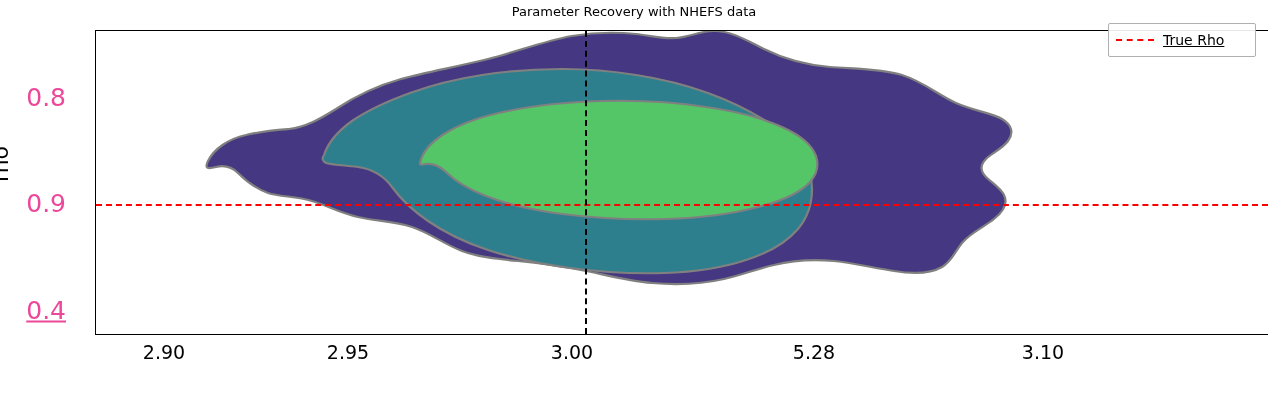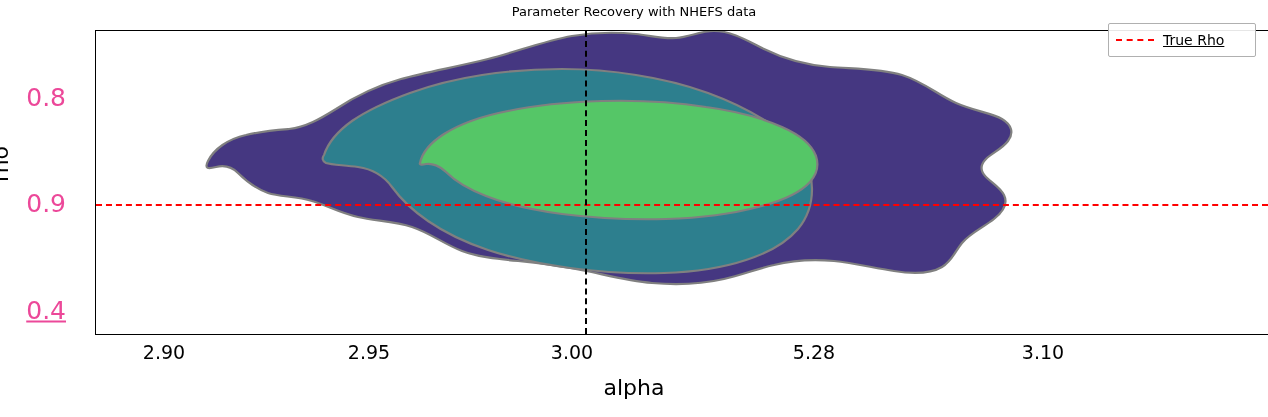--- a/index.html
+++ b/index.html
@@ -145,27 +145,26 @@
     <div class="xtick-mark" style="left:489px;top:303px;"></div>
     <div class="xtick-mark" style="left:719px;top:303px;"></div>
     <div class="xtick-mark" style="left:948px;top:303px;"></div>
   </div>
 
   <div class="ytick-label" style="top:97px;">0.8</div>
   <div class="ytick-label" style="top:203px;">0.9</div>
   <div class="ytick-label" style="top:310px;text-decoration:underline;">0.4</div>
 
   <div class="xtick-label" style="left:116px;margin-left:48px;">2.90</div>
-  <div class="xtick-label" style="left:369px;">2.95</div>
+  <div class="xtick-label" style="left:348px;">2.95</div>
   <div class="xtick-label" style="left:572px;">3.00</div>
   <div class="xtick-label" style="left:814px;">5.28</div>
   <div class="xtick-label" style="left:1043px;text-align:right;">3.10</div>
 
   <div id="ylabel">rho</div>
-  <div id="xlabel">alpha</div>
 
   <div id="legend">
     <div class="legend-row">
       <span class="legend-swatch red"></span>
       <span class="legend-text">True Rho</span>
     </div>
   </div>
 
 </div>
 

